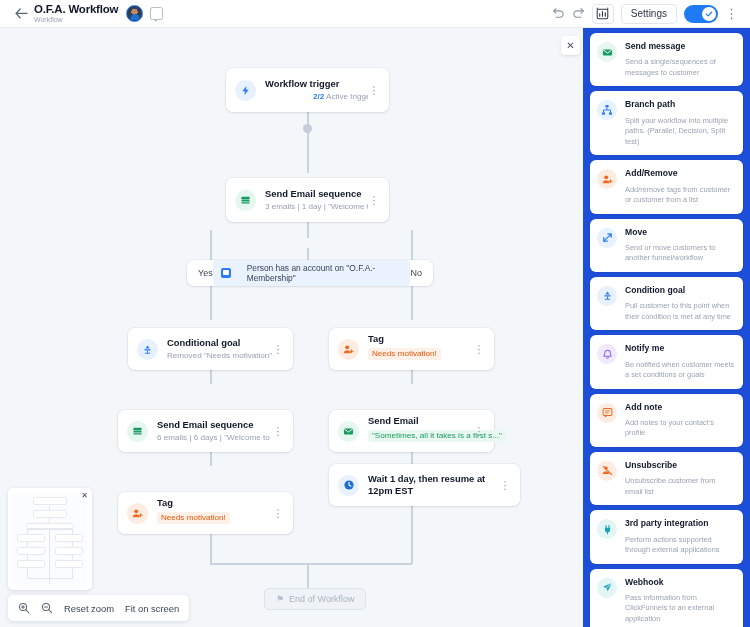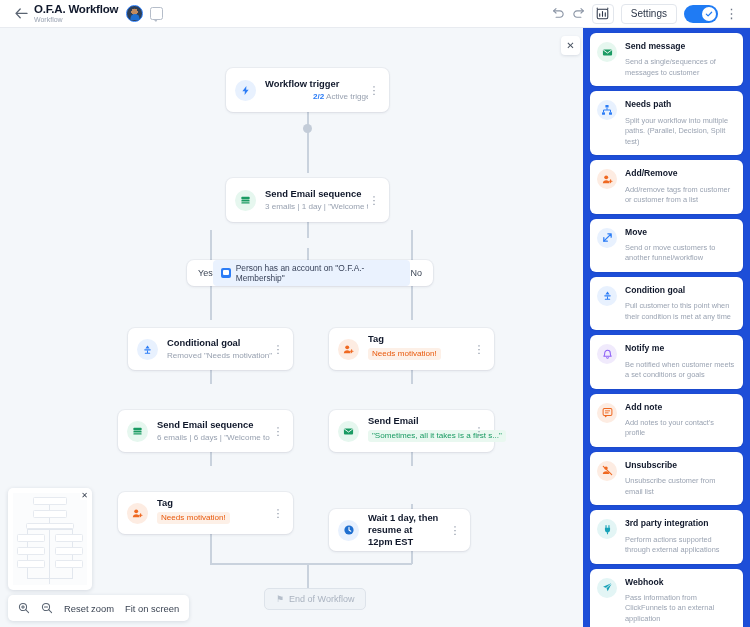--- a/index.html
+++ b/index.html
@@ -124,21 +124,21 @@
   
   .cond-bar {
     position: absolute;
     background: #fff; border-radius: 7px;
     box-shadow: 0 1px 3px rgba(18,36,64,.09), 0 0 0 1px rgba(18,36,64,.035);
     display: flex; align-items: center; justify-content: space-between;
     padding: 0 11px;
   }
   .cond-yn { font-size: 9px; color: #3d4757; cursor: pointer; }
   .cond-pill {
-    display: flex; align-items: center; gap: 5px;
+    display: flex; align-items: center; gap: 16px;
     background: #eaf2fe; border-radius: 4px;
     padding: 3px 8px; font-size: 8.4px; color: #39435a;
   }
   .cond-pill .sq {
     width: 10px; height: 10px; border-radius: 2px; background: #2b7cf6;
     position: relative; flex: none;
   }
   .cond-pill .sq::after {
     content: ""; position: absolute; inset: 2px 2px 3px 2px; background: #fff; border-radius: 1px;
   }
@@ -402,21 +402,21 @@
             <path d="M9.4 6.4v3M7.9 7.9h3" stroke="#ef6820" stroke-width="1.2" stroke-linecap="round"></path>
           </svg>
       </div>
       <div class="node-txt">
         <div class="node-title">Tag</div>
         <div class="node-sub orange">Needs motivation!</div>
       </div>
       <div class="kebab">⋮</div>
     </div>
 
-    <div class="node" style="left:329px; top:481px; width:141px; height:42px;">
+    <div class="node" style="left:329px; top:436px; width:191px; height:42px;">
       <div class="node-ic" style="background:#e8f1fe;">
         <svg width="12" height="12" viewBox="0 0 12 12">
             <circle cx="6" cy="6" r="4.6" fill="#1f6fd0"></circle>
             <path d="M6 3.4V6l1.8 1.2" stroke="#fff" stroke-width="1.1" fill="none" stroke-linecap="round" stroke-linejoin="round"></path>
           </svg>
       </div>
       <div class="node-txt">
         <div class="node-title">Wait 1 day, then resume at</div>
         <div class="node-title">12pm EST</div>
       </div>
@@ -487,21 +487,21 @@
     <div class="sb-card">
       <div class="sb-ic" style="background:#e8f1fe;">
         <svg width="12" height="12" viewBox="0 0 12 12">
             <rect x="4.4" y="1" width="3.2" height="2.6" rx=".6" fill="#2b7cf6"></rect>
             <rect x="1" y="8.2" width="3" height="2.6" rx=".6" fill="#2b7cf6"></rect>
             <rect x="8" y="8.2" width="3" height="2.6" rx=".6" fill="#2b7cf6"></rect>
             <path d="M6 3.8v2M2.5 8.1V6h7v2.1" stroke="#2b7cf6" stroke-width="1" fill="none"></path>
           </svg>
       </div>
       <div class="sb-txt">
-        <div class="sb-title">Needs path</div>
+        <div class="sb-title">Branch path</div>
         <div class="sb-desc">Split your workflow into multiple paths. (Parallel, Decision, Split test)</div>
       </div>
     </div>
 
     <div class="sb-card">
       <div class="sb-ic" style="background:#fdece2;">
         <svg width="11" height="11" viewBox="0 0 12 12">
             <circle cx="4.6" cy="3.6" r="2.1" fill="#ef6820"></circle>
             <path d="M.9 10c0-2.1 1.7-3.3 3.7-3.3s3.7 1.2 3.7 3.3z" fill="#ef6820"></path>
             <path d="M9.4 6.4v3M7.9 7.9h3" stroke="#ef6820" stroke-width="1.2" stroke-linecap="round"></path>

